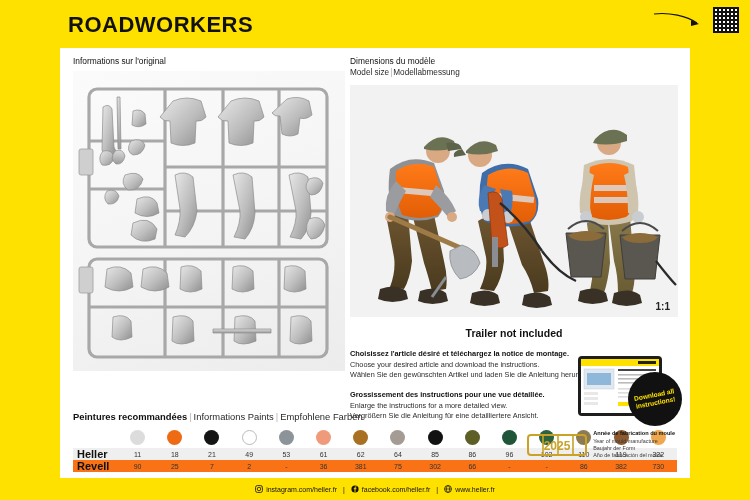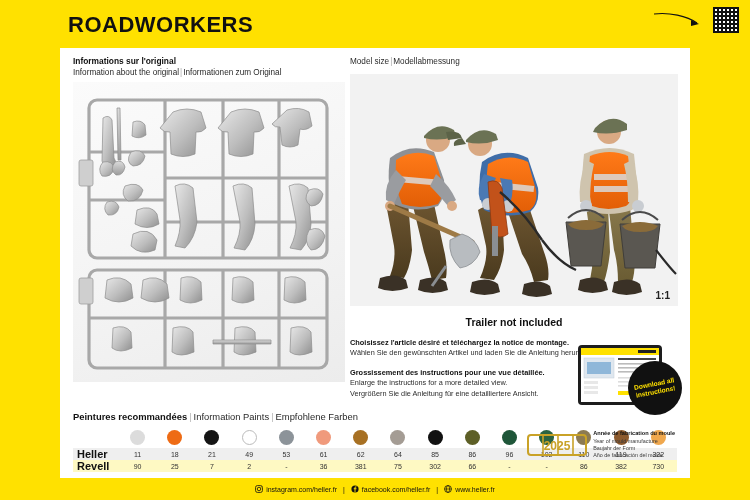--- a/index.html
+++ b/index.html
@@ -42,21 +42,21 @@
     position: absolute; left: 60px; top: 48px;
     width: 630px; height: 430px;
     background: #fff;
   }
 
   
   .col-left  { position: absolute; left: 13px;  top: 8px; width: 272px; }
   .col-right { position: absolute; left: 290px; top: 8px; width: 328px; }
 
   .sec-title-fr {
-    font-size: 8.4px; font-weight: bold; color: #111; line-height: 1.35;
+    font-size: 8.4px; font-weight: normal; color: #111; line-height: 1.35;
   }
   .sec-title-sub {
     font-size: 8.2px; color: #2a2a2a; line-height: 1.35;
   }
   .sec-title-sub .sep { color: #aaa; padding: 0 1px; }
 
   .nation-bar {
     margin-top: 9px; height: 13px; background: #EDEDED;
     display: flex; align-items: center; justify-content: space-between;
     padding: 0 6px;
@@ -124,21 +124,21 @@
   .paint-table td, .paint-table th { text-align: center; font-size: 7px; color: #333; padding: 0; }
   .paint-table .rowlabel {
     text-align: left; font-size: 11px; font-weight: bold; color: #111;
     width: 46px; padding-left: 4px;
   }
   .swatch-row td { height: 22px; vertical-align: bottom; padding-bottom: 2px; }
   .swatch {
     width: 15px; height: 15px; border-radius: 50%; display: inline-block;
   }
   .brand-row td { height: 12px; background: #EFEFEF; }
-  .brand-row.alt td { background: #fef9c3; }
+  .brand-row.alt td { background: #f97316; }
 
   .year-block {
     position: absolute; right: 2px; bottom: 13px;
     display: flex; align-items: center; gap: 6px; padding-left: 21px;
   }
   .year-sprue { width: 60px; height: 22px; }
   .year-text { line-height: 1.32; }
   .year-text .y1 { font-size: 5.6px; font-weight: bold; color: #111; }
   .year-text .y2, .year-text .y3, .year-text .y4 { font-size: 5.4px; color: #3a3a3a; }
 
@@ -163,23 +163,20 @@
       <path d="M38 10 L46 14 L38 16 Z" fill="#111"></path>
     </svg>
     <div class="qr-code"></div>
   </div>
 </div>
 
 <div class="sheet">
 
   <div class="col-left">
     <div class="sec-title-fr">Informations sur l'original</div>
-    <div class="sec-title-sub">
-      <span>Information about the original</span><span class="sep">|</span><span>Informationen zum Original</span>
-    </div>
 
 
     <div class="sprue-area">
       <svg class="sprue-svg" viewBox="0 0 272 300">
         <defs>
           <linearGradient id="pg" x1="0" y1="0" x2="1" y2="1">
             <stop offset="0%" stop-color="#e8e8e8"></stop>
               <stop offset="55%" stop-color="#bdbdbd"></stop>
               <stop offset="100%" stop-color="#8f8f8f"></stop>
           </linearGradient>
@@ -249,20 +246,21 @@
         <g fill="url(#pg2)" stroke="#8d8d8d" stroke-width="0.7">
           <path d="M44 26 l3 0 l1 52 l-3 0 z"></path>
           <path d="M42 80 q8 -3 10 5 q-2 9 -9 8 q-7 -5 -1 -13 z"></path>
           <path d="M140 258 l58 0 l0 4 l-58 0 z"></path>
         </g>
       </svg>
     </div>
   </div>
 
   <div class="col-right">
+    <div class="sec-title-fr">Dimensions du modèle</div>
     <div class="sec-title-sub">
       <span>Model size</span><span class="sep">|</span><span>Modellabmessung</span>
     </div>
 
     <div class="model-photo">
       <svg viewBox="0 0 328 232" width="328" height="232">
         <defs>
           <linearGradient id="vest" x1="0" y1="0" x2="0" y2="1">
             <stop offset="0%" stop-color="#FF7A18"></stop>
               <stop offset="100%" stop-color="#E25E06"></stop>
@@ -367,20 +365,21 @@
         </g>
       </svg>
       <div class="scale-badge">1:1</div>
     </div>
 
     <div class="trailer-note">Trailer not included</div>
 
     <div class="dl-block">
       <div class="dl-para">
         <div class="fr">Choisissez l'article désiré et téléchargez la notice de montage.</div>
+        <div class="en">Choose your desired article and download the instructions.</div>
         <div class="de">Wählen Sie den gewünschten Artikel und laden Sie die Anleitung herunter.</div>
       </div>
       <div class="dl-para">
         <div class="fr">Grossissement des instructions pour une vue détaillée.</div>
         <div class="en">Enlarge the instructions for a more detailed view.</div>
         <div class="de">Vergrößern Sie die Anleitung für eine detailliertere Ansicht.</div>
       </div>
 
       <div class="tablet-wrap">
         <div class="tablet">
@@ -405,21 +404,21 @@
         </div>
         <div class="dl-badge">
           <span><b>Download all</b><br><b>instructions!</b></span>
         </div>
       </div>
     </div>
   </div>
 
   <div class="paints">
     <div class="paints-title">
-      <b>Peintures recommandées</b><span class="sep">|</span><span>Information Paints</span><span class="sep">|</span><span>Empfohlene Farben</span>
+      <b>Peintures recommandées</b><span class="sep">|</span><span>Informations Paints</span><span class="sep">|</span><span>Empfohlene Farben</span>
     </div>
 
     <table class="paint-table">
       <tbody>
         <tr class="swatch-row" id="swatch-row">
           <td class="rowlabel"></td>
         <td><span class="swatch" style="background: rgb(220, 220, 220);"></span></td>
             <td><span class="swatch" style="background: rgb(238, 107, 20);"></span></td>
             <td><span class="swatch" style="background: rgb(20, 20, 20);"></span></td>
             <td><span class="swatch" style="background: rgb(255, 255, 255); border: 1px solid rgb(187, 187, 187);"></span></td>

